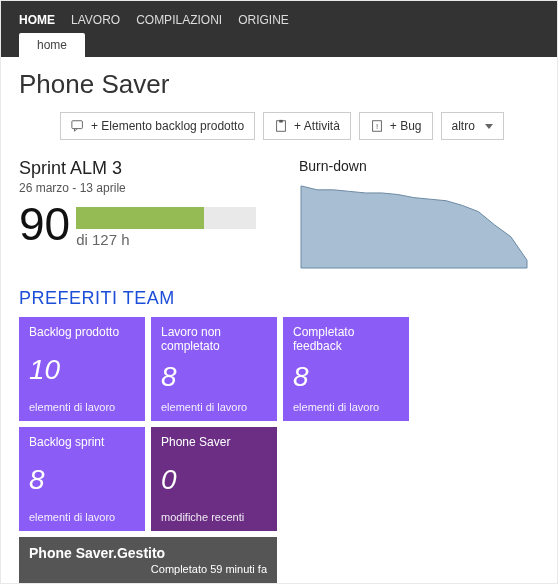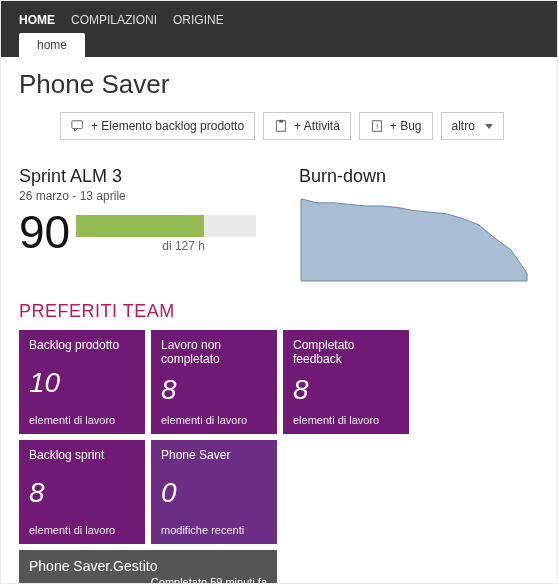--- a/index.html
+++ b/index.html
@@ -3,54 +3,55 @@
 <meta charset="utf-8">
 <style>
   * { box-sizing: border-box; margin: 0; padding: 0; }
   body { font-family: "Segoe UI", Arial, sans-serif; background: #fff; width: 558px; height: 584px; overflow: hidden; border: 1px solid #e8e8e8; }
   .topnav { background: #333; color: #fff; display: flex; align-items: flex-end; height: 56px; padding: 2px 10px; position: relative; }
   .topnav .navitem { font-size: 12px; padding: 6px 8px 8px 8px; color: #ddd; cursor: pointer; align-self: flex-start; margin-top: 4px; }
   .topnav .navitem.active { color: #fff; font-weight: 600; }
   .topnav .subtab { position: absolute; left: 18px; bottom: 0; background: #fff; color: #444; font-size: 12px; padding: 5px 18px; border-top-left-radius: 2px; border-top-right-radius: 2px; }
   .page { padding: 10px 18px; }
   .page-title { font-size: 26px; font-weight: 300; color: #333; margin: 2px 0 12px 0; }
-  .toolbar { display: flex; gap: 8px; margin-bottom: 26px; padding-left: 41px; }
+  .toolbar { display: flex; gap: 8px; margin-bottom: 18px; padding-left: 41px; }
   .tb-btn { border: 1px solid #ccc; background: #fff; font-size: 12px; color: #333; padding: 6px 10px; display: inline-flex; align-items: center; gap: 6px; cursor: pointer; }
   .tb-btn svg { width: 14px; height: 14px; }
   .tb-btn .caret { border-left: 4px solid transparent; border-right: 4px solid transparent; border-top: 5px solid #666; margin-left: 4px; }
   .cols { display: flex; gap: 8px; }
   .col-left { flex: 1; }
   .col-right { width: 240px; }
   .sprint-title { font-size: 18px; font-weight: 400; color: #222; }
   .sprint-dates { font-size: 12px; color: #555; margin: 2px 0 6px 0; }
   .sprint-row { display: flex; align-items: flex-start; gap: 6px; }
   .big-num { font-size: 46px; font-weight: 300; line-height: 1; color: #111; }
   .bar-wrap { flex: 1; margin-top: 6px; }
   .bar-bg { background: #e9e9e9; height: 22px; width: 180px; position: relative; }
   .bar-fill { background: #94bb54; height: 100%; width: 71%; }
-  .bar-sub { font-size: 12px; color: #666; margin-top: 2px; text-align: center; }
+  .bar-sub { font-size: 15px; color: #666; margin-top: 2px; }
   .backlog-note { font-size: 11px; color: #999; margin-top: 12px; }
-  .burndown-title { font-size: 18px; font-weight: 400; color: #222; margin-bottom: 6px; }
-  .section-title { font-size: 18px; color: #be185d; margin: 14px 0 8px 0; letter-spacing: .5px; }
+  .burndown-title { font-size: 14px; font-weight: 400; color: #222; margin-bottom: 6px; }
+  .section-title { font-size: 18px; color: #1d4ed8; margin: 14px 0 8px 0; letter-spacing: .5px; }
   .tiles { display: flex; flex-wrap: wrap; gap: 6px; }
   .tile { width: 126px; height: 104px; color: #fff; padding: 8px 10px; position: relative; display: flex; flex-direction: column; justify-content: space-between; }
-  .tile.green { background: #701a75; }
+  .tile.green { background: #8b5cf6; }
   .tile.purple { background: #6b2e84; }
   .tile.gray { background: #555; width: 258px; }
   .tile .t-title { font-size: 12px; font-weight: 400; }
   .tile .t-num { font-size: 28px; font-weight: 300; line-height: 1; font-style: italic; }
   .tile .t-foot { font-size: 11px; opacity: .9; }
-  .tile.gray .t-title { font-size: 14px; font-weight: 400; }
+  .tile.gray .t-title { font-size: 14px; font-weight: 700; }
   .tile.gray .t-sub { font-size: 11px; margin-top: 2px; text-align: right; }
 </style>
 </head>
 <body>
 
 <div class="topnav">
   <div class="navitem active">HOME</div>
+  <div class="navitem">LAVORO</div>
   <div class="navitem">COMPILAZIONI</div>
   <div class="navitem">ORIGINE</div>
   <div class="subtab">home</div>
 </div>
 
 <div class="page">
   <div class="page-title">Phone Saver</div>
 
   <div class="toolbar">
     <div class="tb-btn">

